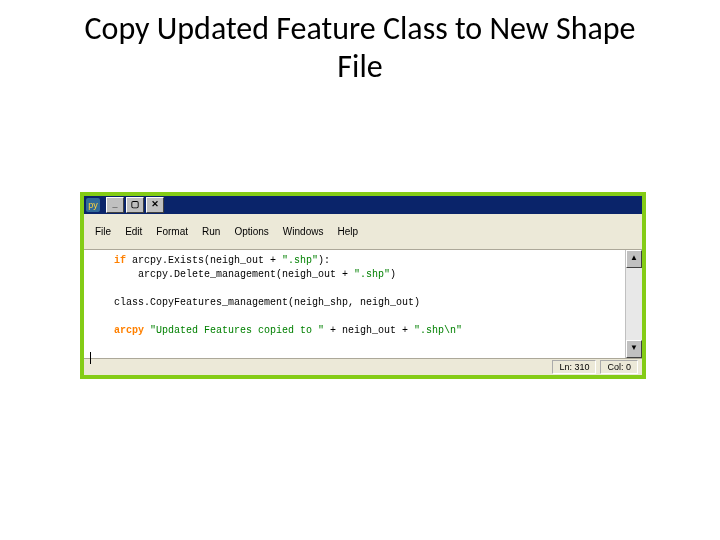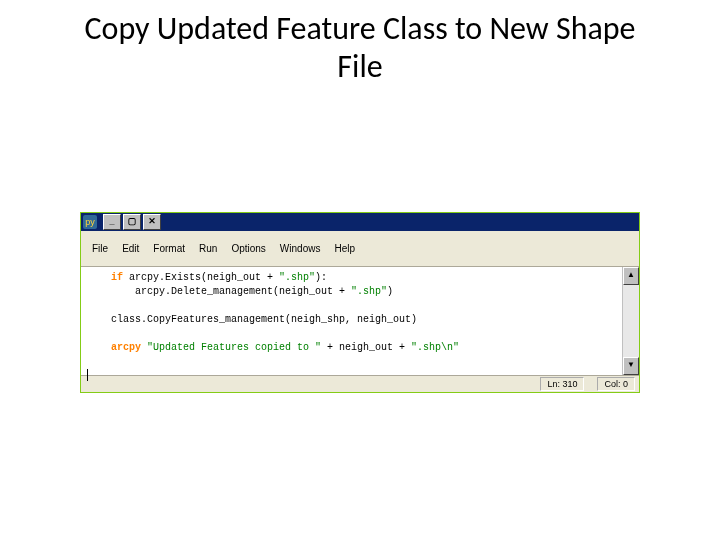--- a/index.html
+++ b/index.html
@@ -14,23 +14,23 @@
   .slide-title {
     text-align: center;
     font-size: 32px;
     color: #000;
     padding: 10px 60px 0 60px;
     line-height: 1.2;
   }
   .window {
     position: absolute;
     left: 80px;
-    top: 212px;
+    top: 192px;
     width: 558px;
-    border: 1px solid #84cc16;
+    border: 4px solid #84cc16;
     background: #fff;
     font-family: Tahoma, Arial, sans-serif;
     font-size: 10px;
   }
   .titlebar {
     display: flex;
     align-items: center;
     height: 18px;
     background: linear-gradient(to bottom, #0a246a 0%, #3a6ea5 50%, #0a246a 100%);
     background: #0a246a;
@@ -128,21 +128,21 @@
   .statusbar {
     display:flex;
     justify-content:flex-end;
     align-items:center;
     height:16px;
     background:#ece9d8;
     border-top:1px solid #aca899;
     font-size:9px;
     color:#000;
     padding:0 4px;
-    gap:13px;
+    gap:4px;
     text-align:right;
   }
   .status-seg {
     border:1px inset #fff;
     padding:0 6px;
     background:#ece9d8;
     height:12px;
     line-height:12px;
   }
   .cursor-bar {

